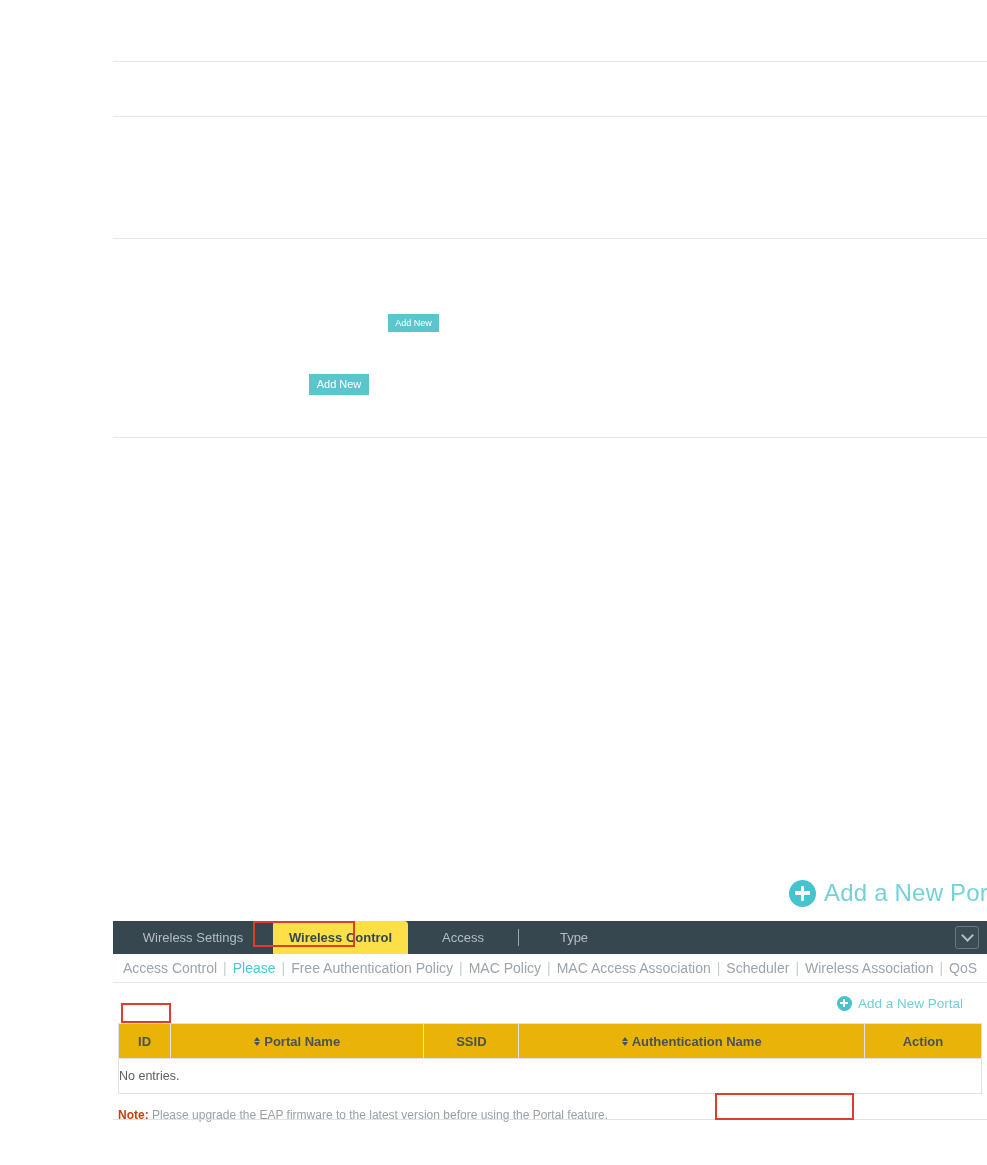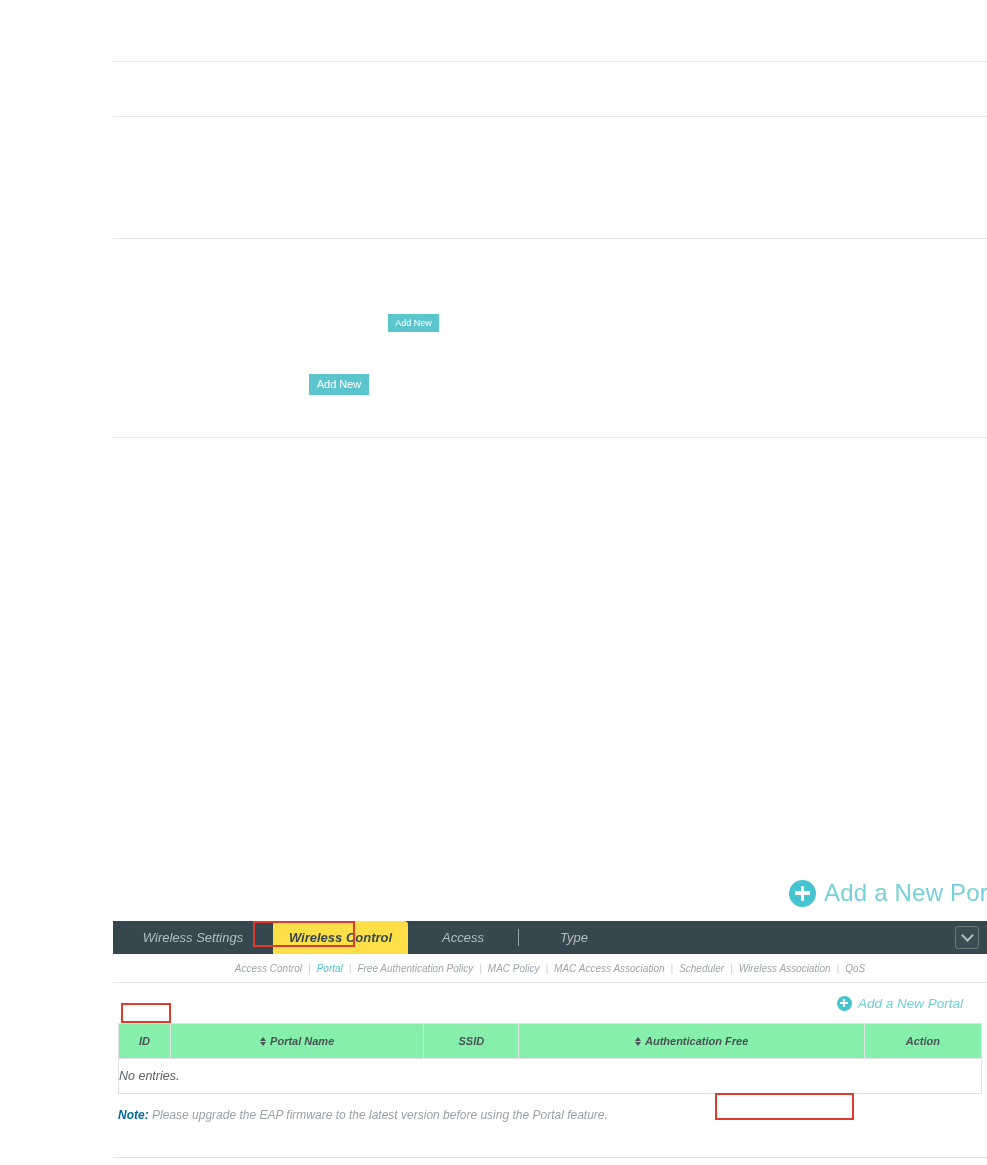--- a/index.html
+++ b/index.html
@@ -94,24 +94,23 @@
     letter-spacing: 0.2px;
     white-space: nowrap;
   }
 
   
   #panel {
     position: absolute;
     left: 113px;
     top: 921px;
     width: 874px;
-    height: 237px;
+    height: 199px;
     background: #ffffff;
     box-sizing: border-box;
-    font-style: italic;
   }
 
   
   #mainnav {
     position: relative;
     height: 33px;
     background: #37474f;
     display: flex;
     align-items: stretch;
   }
@@ -177,21 +176,21 @@
   #hl-portal           { left: 121px; top: 1003px; width: 50px;  height: 20px; }
   #hl-add-portal       { left: 715px; top: 1093px; width: 139px; height: 27px; }
 
   
   #subnav {
     height: 28px;
     display: flex;
     align-items: center;
     justify-content: center;
     border-bottom: 1px solid #e4e7e9;
-    font-size: 10px;
+    font-size: 14px;
     color: #9ca5ab;
     white-space: nowrap;
   }
   #subnav .sub-item { cursor: pointer; }
   #subnav .sub-item.active { color: #4cc6d2; }
   #subnav .sub-div {
     color: #c6ccd0;
     padding: 0 6px;
   }
 
@@ -239,25 +238,25 @@
   
   #portal-table {
     margin: 0 5px;
     border: 1px solid #e0e3e5;
     border-collapse: collapse;
     width: 864px;
     table-layout: fixed;
     box-sizing: border-box;
   }
   #portal-table thead th {
-    background: #86efac;
+    background: #eab308;
     border-right: 1px solid #e0e3e5;
     border-bottom: 1px solid #e0e3e5;
     height: 34px;
-    font-size: 11px;
+    font-size: 13px;
     color: #4a5256;
     font-weight: bold;
     text-align: center;
     padding: 0;
   }
   #portal-table thead th:last-child { border-right: none; }
   .th-inner {
     display: flex;
     align-items: center;
     justify-content: center;
@@ -286,21 +285,21 @@
     background: #ffffff;
   }
 
   
   #note-row {
     padding: 14px 0 0 5px;
     font-size: 12px;
     color: #9aa1a6;
   }
   #note-row .note-label {
-    color: #0369a1;
+    color: #c2410c;
     font-weight: bold;
   }
   #panel-bottom-rule {
     position: absolute;
     left: 0;
     bottom: 0;
     width: 874px;
     height: 1px;
     background: #e0e3e5;
   }
@@ -331,21 +330,21 @@
     <div class="nav-sep"></div>
     <div class="nav-tab" id="tab-admin">Type</div>
     <div id="nav-dropdown-btn">
       <span class="chev"></span>
     </div>
   </div>
 
   <div id="subnav">
     <span class="sub-item">Access Control</span>
     <span class="sub-div">|</span>
-    <span class="sub-item active">Portal</span>
+    <span class="sub-item active">Please</span>
     <span class="sub-div">|</span>
     <span class="sub-item">Free Authentication Policy</span>
     <span class="sub-div">|</span>
     <span class="sub-item">MAC Policy</span>
     <span class="sub-div">|</span>
     <span class="sub-item">MAC Access Association</span>
     <span class="sub-div">|</span>
     <span class="sub-item">Scheduler</span>
     <span class="sub-div">|</span>
     <span class="sub-item">Wireless Association</span>
@@ -388,21 +387,21 @@
           <div class="th-inner">
             <span>SSID</span>
           </div>
         </th>
         <th>
           <div class="th-inner">
             <span class="sort-arrows">
               <span class="up"></span>
                 <span class="dn"></span>
             </span>
-            <span>Authentication Free</span>
+            <span>Authentication Name</span>
           </div>
         </th>
         <th>
           <div class="th-inner">
             <span>Action</span>
           </div>
         </th>
       </tr>
     </thead>
     <tbody>

